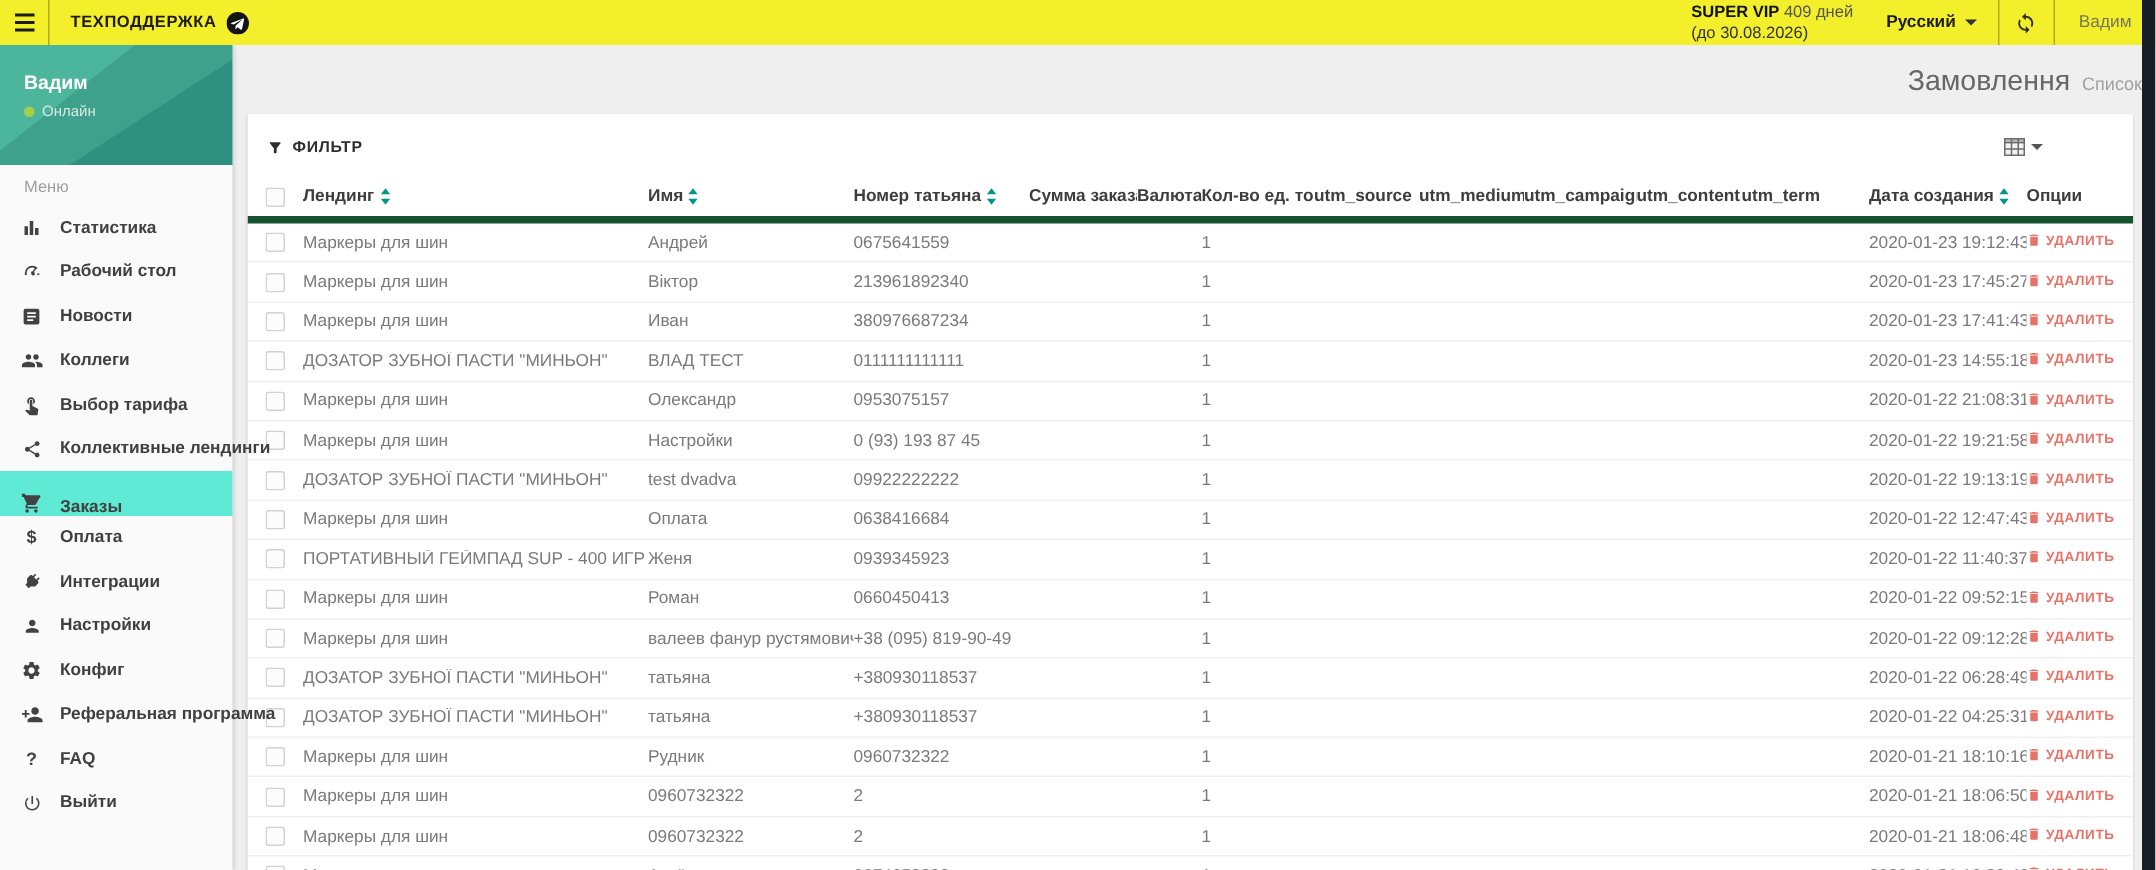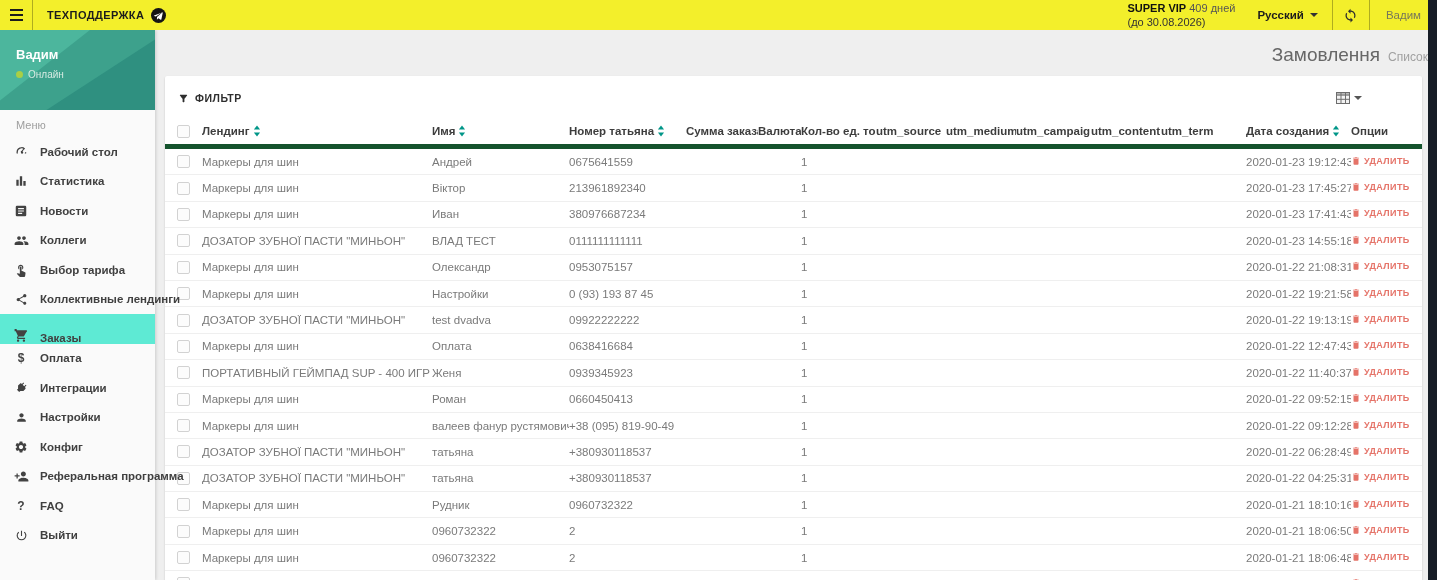--- a/index.html
+++ b/index.html
@@ -113,35 +113,35 @@
       <div class="sb-user-status">
         <span class="online-dot"></span>
         <span>Онлайн</span>
       </div>
     </div>
   </div>
   <div class="menu-label">Меню</div>
   <div id="sidebar-menu">
       <div class="menu-item">
         <span class="mi-icon">
+          <svg width="14" height="14" viewBox="0 0 24 24">
+            <path d="M4 10h4v10H4zM10 4h4v16h-4zM16 12h4v8h-4z"></path>
+          </svg>
+        </span>
+        <span class="mi-label">Статистика</span>
+      </div>
+      <div class="menu-item">
+        <span class="mi-icon">
           <svg width="15" height="15" viewBox="0 0 24 24">
             <path d="M12 5a8 8 0 0 0-8 8c0 .7.1 1.4.3 2h2.1a6 6 0 0 1-.4-2A6 6 0 0 1 16.2 8.7l1.5-1.4A8 8 0 0 0 12 5z"></path>
             <path d="M11 13.5a1.9 1.9 0 1 0 2.7-1.7l3-4.2-1.3-.9-3 4.2A1.9 1.9 0 0 0 11 13.5z"></path>
             <path d="M17.6 13a6 6 0 0 1-.4 2h2.1c.2-.6.3-1.3.3-2z"></path>
           </svg>
         </span>
         <span class="mi-label">Рабочий стол</span>
-      </div>
-      <div class="menu-item">
-        <span class="mi-icon">
-          <svg width="14" height="14" viewBox="0 0 24 24">
-            <path d="M4 10h4v10H4zM10 4h4v16h-4zM16 12h4v8h-4z"></path>
-          </svg>
-        </span>
-        <span class="mi-label">Статистика</span>
       </div>
       <div class="menu-item">
         <span class="mi-icon">
           <svg width="14" height="14" viewBox="0 0 24 24">
             <path d="M19 3H5a2 2 0 0 0-2 2v14a2 2 0 0 0 2 2h14a2 2 0 0 0 2-2V5a2 2 0 0 0-2-2zm-5 14H7v-2h7v2zm3-4H7v-2h10v2zm0-4H7V7h10v2z"></path>
           </svg>
         </span>
         <span class="mi-label">Новости</span>
       </div>
       <div class="menu-item">

